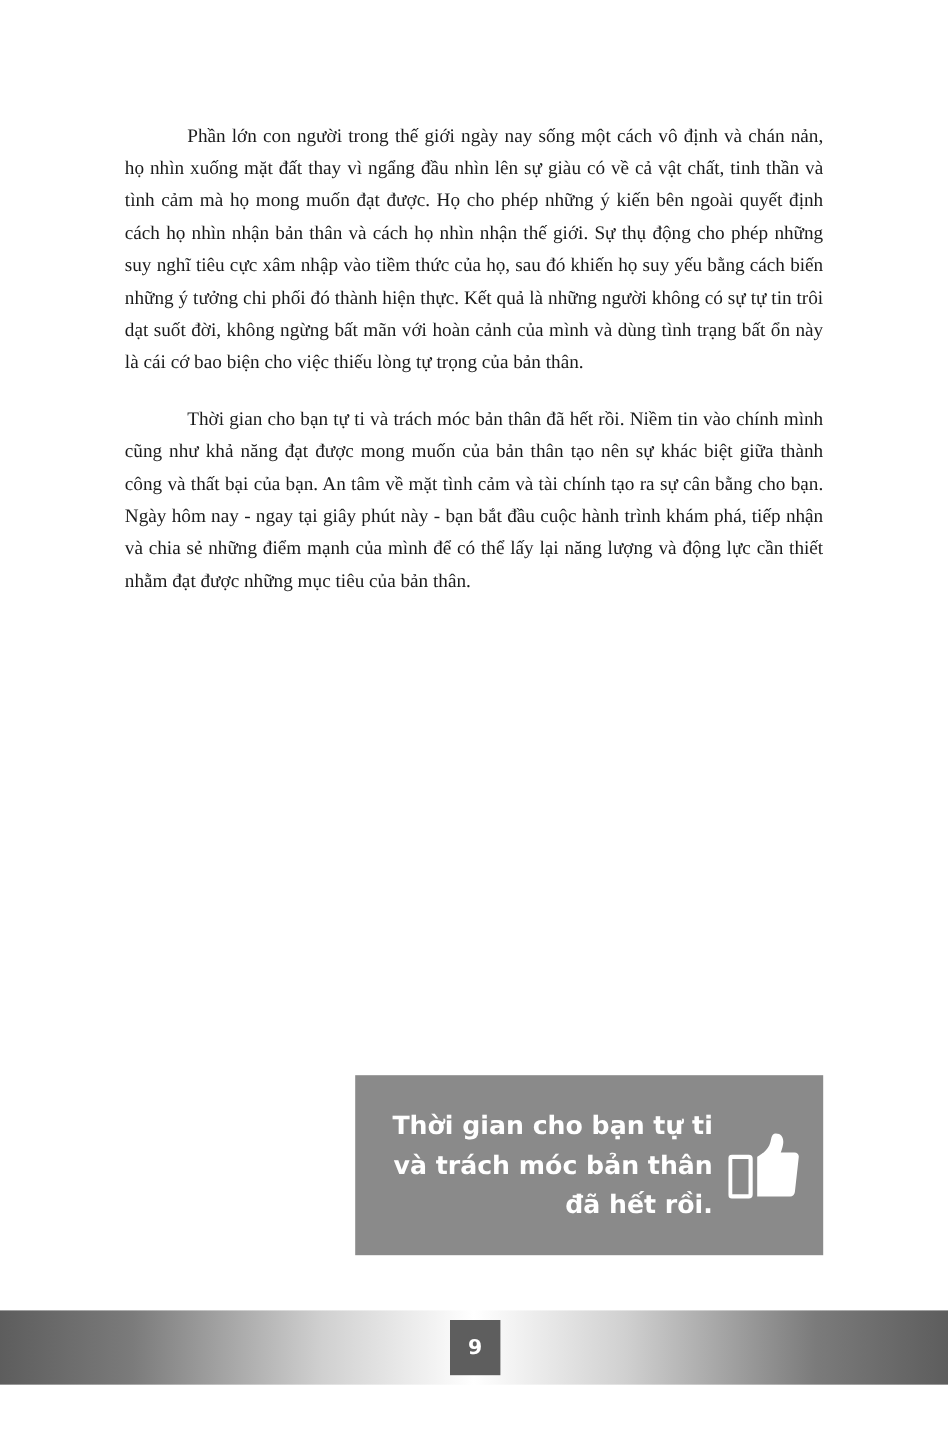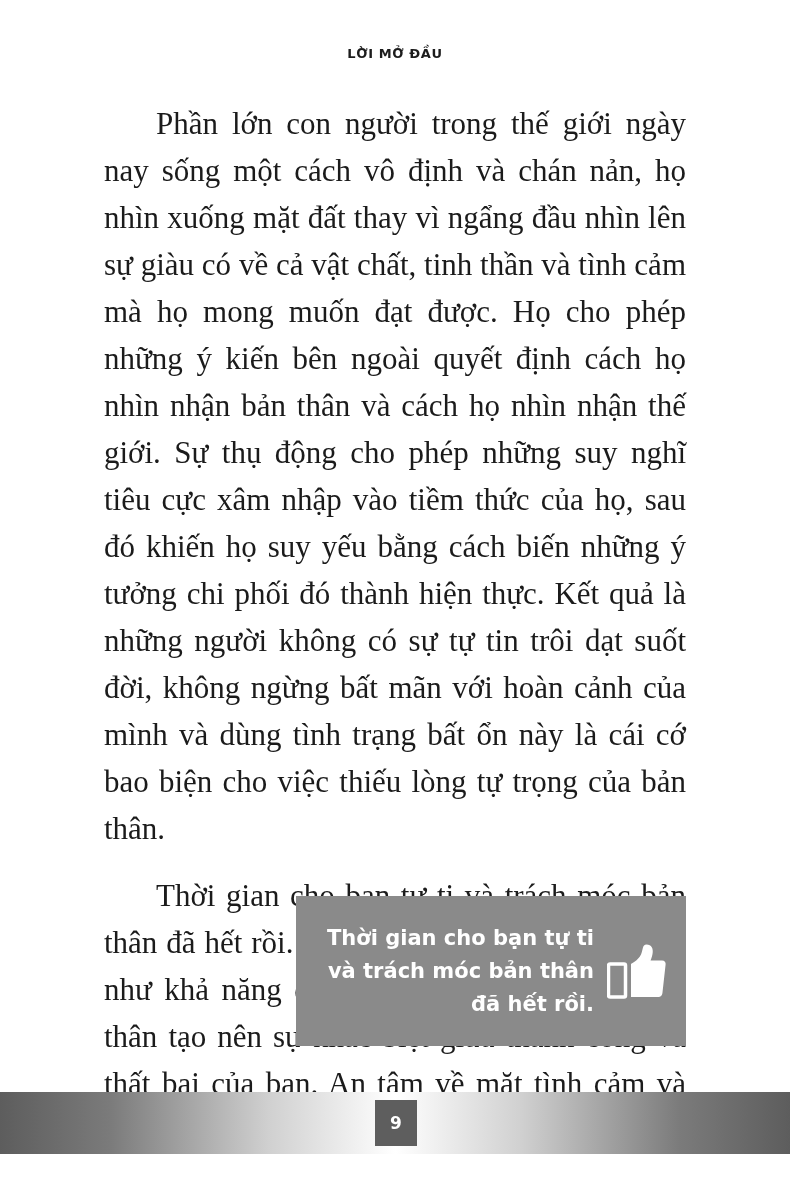--- a/index.html
+++ b/index.html
@@ -35,22 +35,22 @@
     color: #1c1c1c;
   }
   .body-text {
     position: absolute;
     left: 104px;
     top: 100px;
     width: 582px;
   }
   .body-text p {
     margin: 0 0 20px 0;
-    font-size: 31px;
-    line-height: 47px;
+    font-size: 16px;
+    line-height: 27px;
     text-align: justify;
     text-indent: 52px;
     color: #1b1b1b;
     -webkit-hyphens: none;
     hyphens: none;
   }
   .body-text p:last-child {
     margin-bottom: 0;
   }
   .pull-quote {
@@ -123,21 +123,20 @@
     width: 790px;
     height: 46px;
     background: #ffffff;
   }
 </style>
 </head>
 <body>
 
 <div class="page">
 
-  <div class="running-head">LỜI MỞ ĐẦU</div>
 
   <div class="body-text">
     <p>Phần lớn con người trong thế giới ngày nay sống một cách vô định và chán nản, họ nhìn xuống mặt đất thay vì ngẩng đầu nhìn lên sự giàu có về cả vật chất, tinh thần và tình cảm mà họ mong muốn đạt được. Họ cho phép những ý kiến bên ngoài quyết định cách họ nhìn nhận bản thân và cách họ nhìn nhận thế giới. Sự thụ động cho phép những suy nghĩ tiêu cực xâm nhập vào tiềm thức của họ, sau đó khiến họ suy yếu bằng cách biến những ý tưởng chi phối đó thành hiện thực. Kết quả là những người không có sự tự tin trôi dạt suốt đời, không ngừng bất mãn với hoàn cảnh của mình và dùng tình trạng bất ổn này là cái cớ bao biện cho việc thiếu lòng tự trọng của bản thân.</p>
     <p>Thời gian cho bạn tự ti và trách móc bản thân đã hết rồi. Niềm tin vào chính mình cũng như khả năng đạt được mong muốn của bản thân tạo nên sự khác biệt giữa thành công và thất bại của bạn. An tâm về mặt tình cảm và tài chính tạo ra sự cân bằng cho bạn. Ngày hôm nay - ngay tại giây phút này - bạn bắt đầu cuộc hành trình khám phá, tiếp nhận và chia sẻ những điểm mạnh của mình để có thể lấy lại năng lượng và động lực cần thiết nhằm đạt được những mục tiêu của bản thân.</p>
   </div>
 
   <div class="pull-quote">
     <div class="pull-quote-text">Thời gian cho bạn tự ti và trách móc bản thân đã hết rồi.</div>
     <div class="pull-quote-icon">
       <svg width="60" height="58" viewBox="0 0 60 58" aria-hidden="true">

